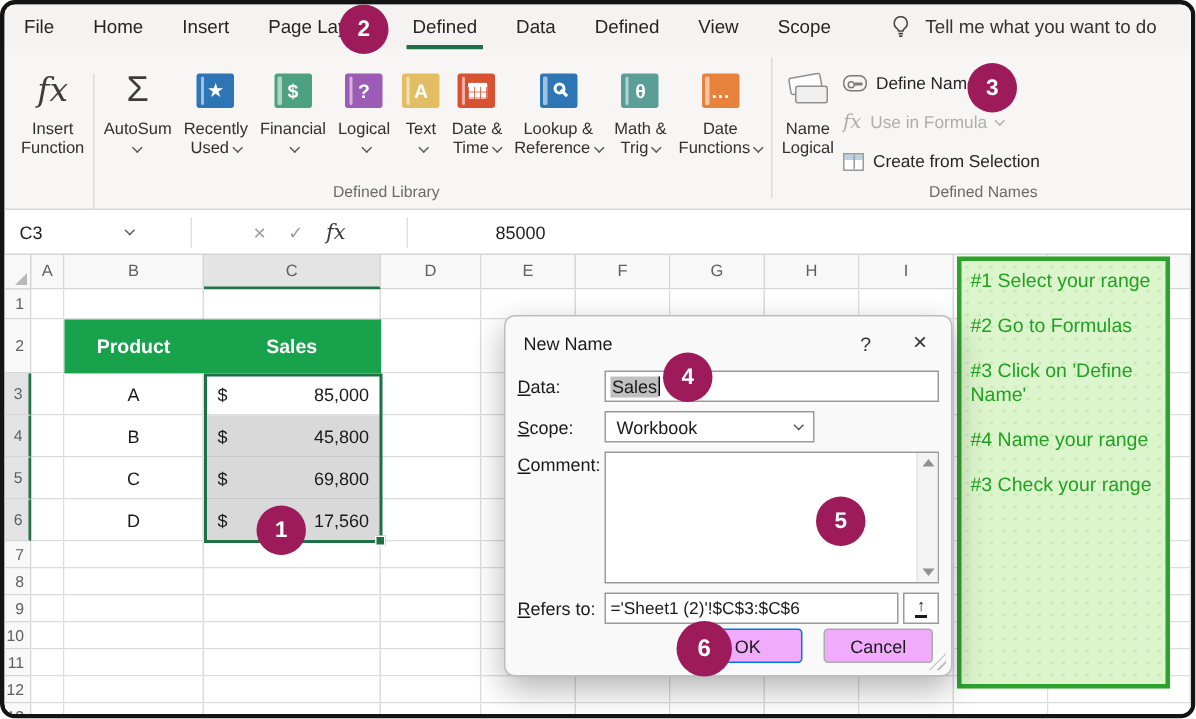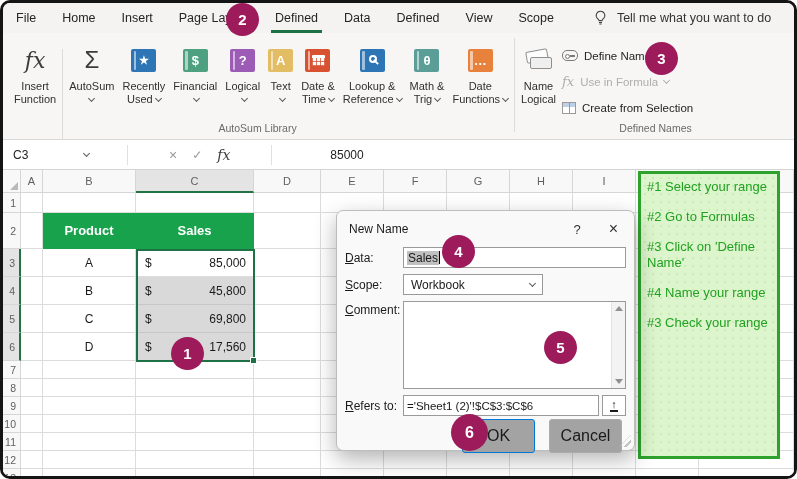--- a/index.html
+++ b/index.html
@@ -133,22 +133,22 @@
           justify-content:space-between; align-items:center; padding:4px 0; }
   .tri-up { width:0; height:0; border-left:4px solid transparent; border-right:4px solid transparent;
             border-bottom:5px solid #909090; }
   .tri-dn { width:0; height:0; border-left:4px solid transparent; border-right:4px solid transparent;
             border-top:5px solid #909090; }
   .refinput { font-size:11.5px; }
   .pickbtn { width:24px; height:21px; margin-left:3px; border:1px solid #9a9a9a; background:#fff;
              display:flex; align-items:center; justify-content:center; flex:none; }
   .upbar { font-weight:700; font-size:11px; line-height:11px; border-bottom:2px solid #1a1a1a; padding:0 1px; }
   .btnrow { display:flex; justify-content:flex-end; gap:14px; margin-top:3px; padding-right:4px; }
-  .btn { width:73px; height:34px; display:flex; align-items:center; justify-content:center;
-         font-size:16px; background:#a3a3a3; border:1px solid #ababab; border-radius:3px; }
+  .btn { width:73px; height:23px; display:flex; align-items:center; justify-content:center;
+         font-size:12px; background:#f0abfc; border:1px solid #ababab; border-radius:3px; }
   .btn.ok { border:1.5px solid #0078d7; }
   .grip { position:absolute; right:3px; bottom:3px; width:12px; height:12px;
           background:repeating-linear-gradient(135deg, transparent 0 3px, #c2c2c2 3px 4.5px);
           clip-path:polygon(100% 0, 100% 100%, 0 100%); }
 
   
   .badge { position:absolute; width:33px; height:33px; border-radius:50%; background:#9e1b5b;
            color:#fff; display:flex; align-items:center; justify-content:center;
            font-size:15px; font-weight:600; z-index:40; }
   .badge.big { width:37px; height:37px; font-size:16px; }
@@ -308,21 +308,21 @@
             </div>
           </div>
         <div class="blabel">
           <span>Date</span>
           <span class="l2">
               <span>Functions</span>
               <i class="chv"></i>
             </span>
         </div>
       </div>
-      <div class="grp-label">AutoSum Library</div>
+      <div class="grp-label">Defined Library</div>
     </div>
 
     <div class="vsep"></div>
 
     <div class="rgroup dn" style="flex:1;">
       <div class="bigbtn">
         <div class="icon30">
             <div class="nmicon">
               <i></i>
               <i></i>

